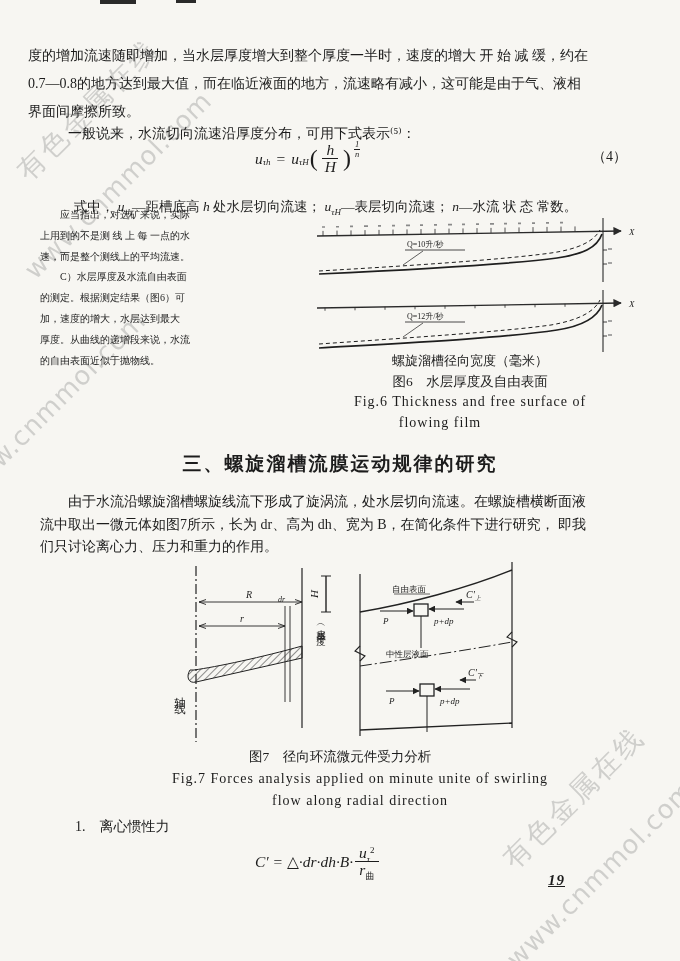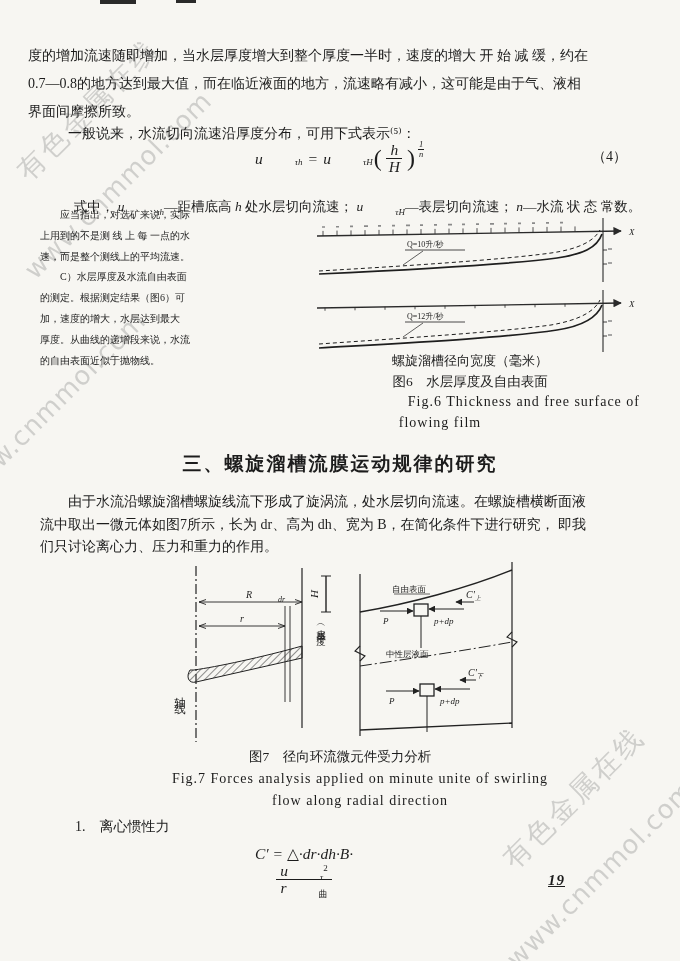--- a/index.html
+++ b/index.html
@@ -20,21 +20,21 @@
     letter-spacing:3px;
     z-index:1;
   }
   .wm.cn { font-size:28px; }
   .wm.en { font-size:26px; letter-spacing:1px; }
   .layer { position:absolute; z-index:3; }
   .ln { white-space:pre; }
   .body-txt { font-size:14px; line-height:28px; }
   .tight-txt { font-size:10px; line-height:20.8px; }
   .var { font-style:italic; }
-  .sub { font-size:9px; position:relative; top:3.5px; font-style:italic;padding-left:32px; }
+  .sub { font-size:9px; position:relative; top:3.5px; font-style:italic; }
   .sup { font-size:9px; position:relative; top:-5px; }
   .formula-row { display:flex; align-items:center; font-size:15.5px; }
   .frac { display:inline-flex; flex-direction:column; align-items:center; line-height:1.05; margin:0 2px; }
   .frac .ftop { border-bottom:1.2px solid #1c1c1c; padding:0 4px; }
   .frac .fbot { padding:0 4px; }
   .paren { font-size:24px; font-weight:400; padding:0 1px; }
   .exp { display:inline-flex; flex-direction:column; align-items:center; font-size:8.5px; line-height:9px; transform:translateY(-9px); margin-left:2px; font-style:italic; }
   .exp .etop { border-bottom:1px solid #1c1c1c; padding:0 1px; }
   .caption-center { position:absolute; text-align:center; z-index:3; }
   .vertical-cjk { position:absolute; writing-mode:vertical-rl; z-index:3; }
@@ -126,21 +126,21 @@
   <path d="M14,136 C100,131 200,126 252,118 C278,114 292,106 297,93" fill="none" stroke="#1e1e1e" stroke-width="1.7"></path>
   <path d="M14,132 C100,126 195,120 246,113 C274,108 289,100 295,88" fill="none" stroke="#1e1e1e" stroke-width="1" stroke-dasharray="4 3"></path>
   <line x1="100" y1="110" x2="160" y2="110" stroke="#1e1e1e" stroke-width="0.8"></line>
   <line x1="118" y1="111" x2="98" y2="125" stroke="#1e1e1e" stroke-width="0.7"></line>
   <text x="102" y="107" font-size="8">Q=12升/秒</text>
   <text x="324" y="95" font-size="9" font-style="italic">X</text>
 </svg>
 
 <div class="caption-center" style="left:315px; top:352px; width:310px; font-size:13px;">螺旋溜槽径向宽度（毫米）</div>
 <div class="caption-center" style="left:315px; top:373px; width:310px; font-size:13.5px;">图6　水层厚度及自由表面</div>
-<div class="caption-center" style="left:300px; top:394px; width:340px; font-size:14px; letter-spacing:1px;text-align:right;">Fig.6 Thickness and free surface of</div>
+<div class="caption-center" style="left:300px; top:394px; width:340px; font-size:14px; letter-spacing:1px;">Fig.6 Thickness and free surface of</div>
 <div class="caption-center" style="left:300px; top:415px; width:280px; font-size:14px; letter-spacing:1px;">flowing film</div>
 
 <div class="layer section-title" style="left:0; top:451px;">三、螺旋溜槽流膜运动规律的研究</div>
 
 <div class="layer" style="left:40px; top:491px; width:610px; font-size:14px; line-height:22.5px;">
   <div class="ln">　　由于水流沿螺旋溜槽螺旋线流下形成了旋涡流，处水层切向流速。在螺旋槽横断面液</div>
   <div class="ln">流中取出一微元体如图7所示，长为 dr、高为 dh、宽为 B，在简化条件下进行研究， 即我</div>
   <div class="ln">们只讨论离心力、压力和重力的作用。</div>
 </div>
 
@@ -205,21 +205,21 @@
 
 <div class="vertical-cjk" style="left:172px; top:688px; font-size:11.5px; letter-spacing:6px;">轴线</div>
 <div class="vertical-cjk" style="left:314px; top:620px; font-size:9.5px; letter-spacing:2px;">（水层厚度）</div>
 
 <div class="caption-center" style="left:0; top:748px; width:680px; font-size:13.5px;">图7　径向环流微元件受力分析</div>
 <div class="caption-center" style="left:40px; top:771px; width:640px; font-size:14px; letter-spacing:1px;">Fig.7 Forces analysis applied on minute unite of swirling</div>
 <div class="caption-center" style="left:40px; top:793px; width:640px; font-size:14px; letter-spacing:1px;">flow along radial direction</div>
 
 <div class="layer ln" style="left:75px; top:818px; font-size:14px;">1.　离心惯性力</div>
 
-<div class="layer formula-row" style="left:255px; top:845px;flex-direction:column;">
+<div class="layer formula-row" style="left:255px; top:845px;">
   <span style="font-style:italic;">C′ = △·dr·dh·B·</span>
   <span class="frac">
     <span class="ftop"><span class="var">u</span><span class="sub">τ</span><span class="sup">2</span></span>
     <span class="fbot"><span class="var">r</span><span class="sub" style="font-style:normal;">曲</span></span>
   </span>
 </div>
 
 <div class="layer pageno" style="left:548px; top:872px;text-decoration:underline;">19</div>
 
 </body></html>

